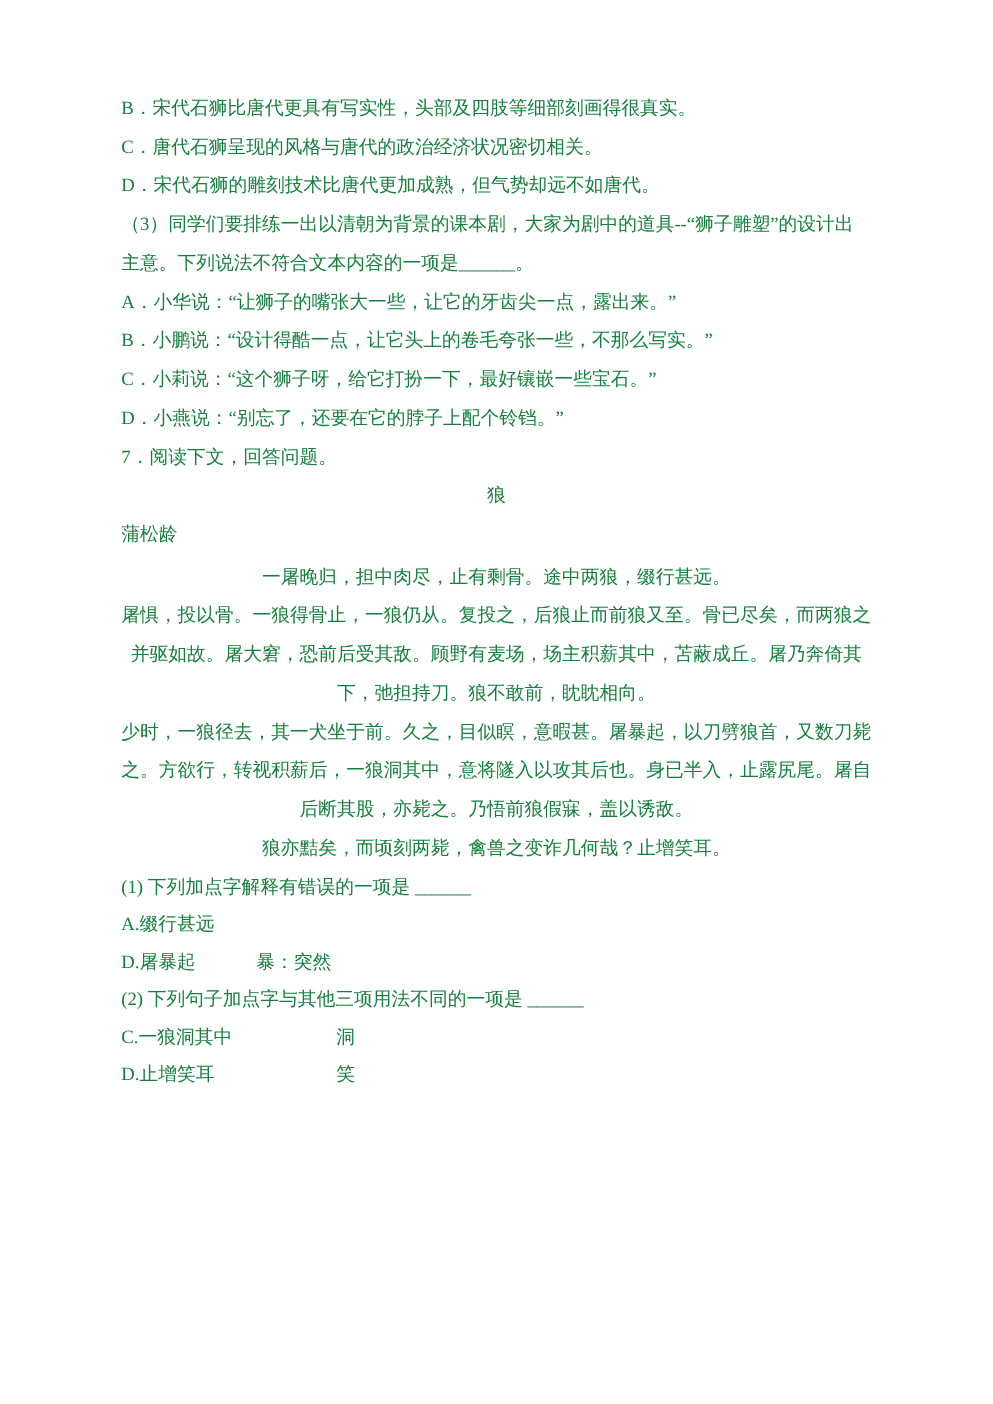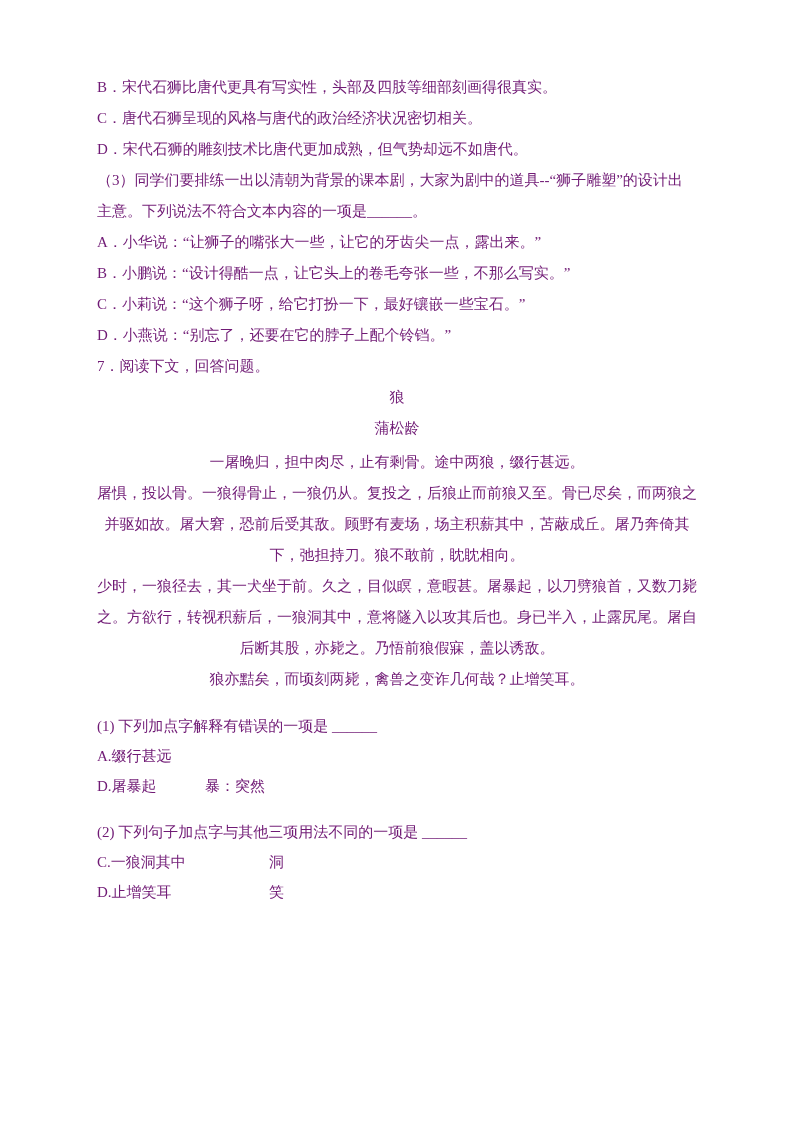--- a/index.html
+++ b/index.html
@@ -7,51 +7,49 @@
     padding: 0;
     background: #ffffff;
   }
   .page {
     position: relative;
     width: 794px;
     height: 1123px;
     background: #ffffff;
     overflow: hidden;
     font-family: "Liberation Serif", "DejaVu Serif", serif;
-    color: #701a75;
+    color: #15803d;
   }
   .content {
     position: absolute;
     top: 72px;
     left: 97px;
     width: 600px;
     font-size: 15px;
     line-height: 31px;
   }
   p {
     margin: 0;
     padding: 0;
   }
   .line {
     text-align: left;
   }
   .passage-title {
     text-align: center;
   }
   .passage-author {
-    text-align: center;
   }
   .passage-body {
     margin-top: 3px;
   }
   .passage-body p {
     text-align: center;
   }
   .subq {
-    margin-top: 16px;
   }
   .opt-row {
     display: flex;
     line-height: 30px;
   }
   .sub1 .opt-phrase { width: 108px; flex: 0 0 auto; }
   .sub2 .opt-phrase { width: 172px; flex: 0 0 auto; }
   .opt-gloss { flex: 1 1 auto; }
   .subq .stem { line-height: 30px; }
 </style>

